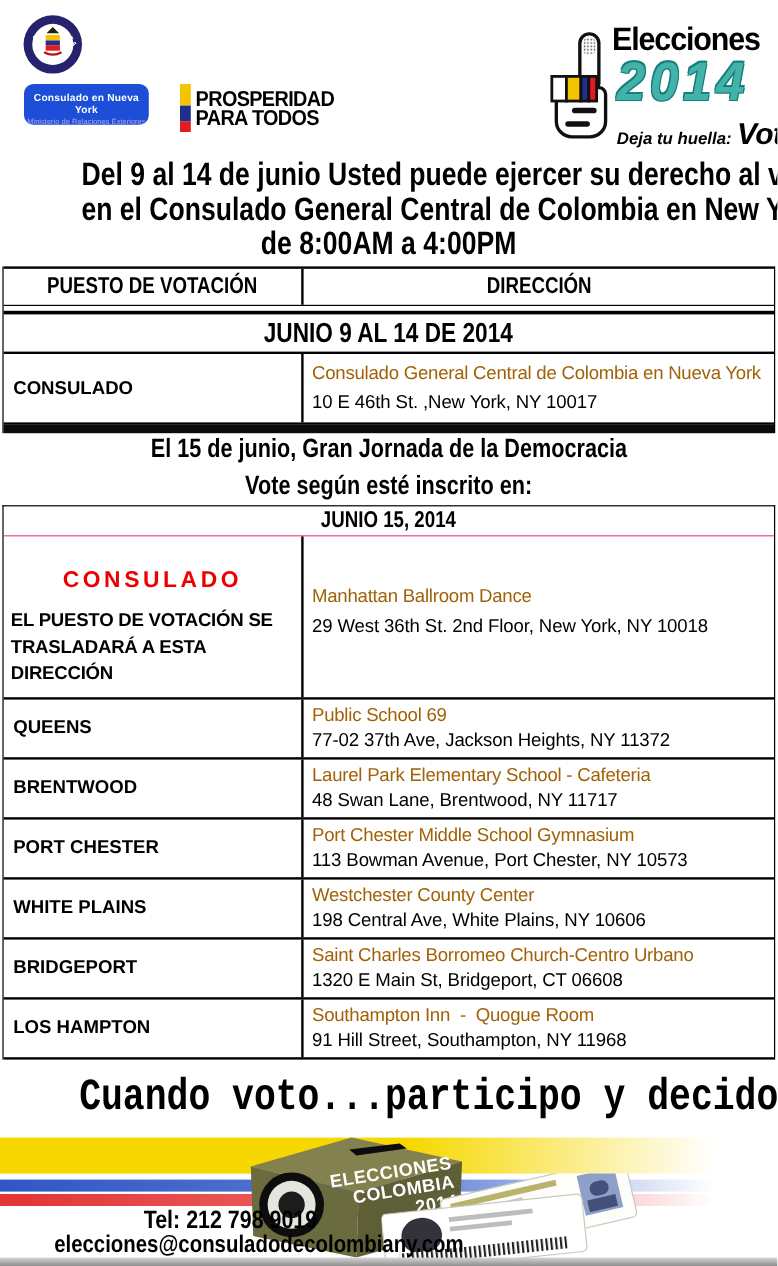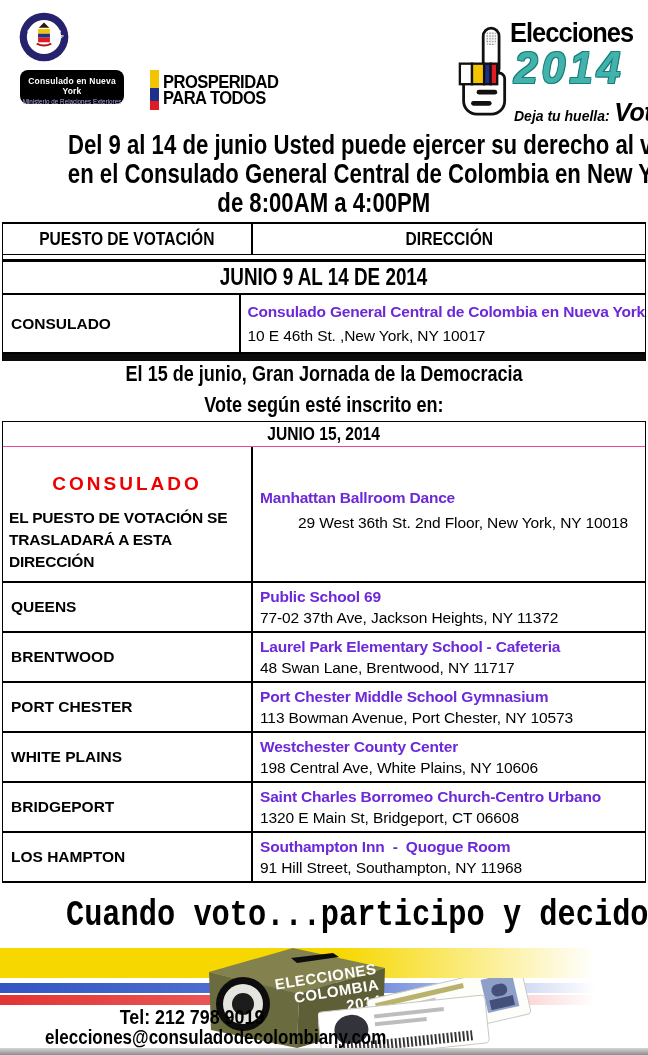--- a/index.html
+++ b/index.html
@@ -3,21 +3,21 @@
 <meta charset="utf-8">
 <style>
   html,body{margin:0;padding:0;background:#fff;}
   .page{position:relative;width:648px;height:1055px;background:#fff;overflow:hidden;
         font-family:"Liberation Sans", sans-serif;color:#000;}
   .cond{display:inline-block;transform:scaleX(0.82);transform-origin:50% 50%;white-space:nowrap;}
   .condL{display:inline-block;transform:scaleX(0.88);transform-origin:0 50%;white-space:nowrap;}
 
   
   .seal{position:absolute;left:19px;top:12px;}
-  .consulate-box{position:absolute;left:20px;top:70px;width:104px;height:34px;background:#000000;
+  .consulate-box{position:absolute;left:20px;top:70px;width:104px;height:34px;background:#1d4ed8;
                  border-radius:8px;text-align:center;padding-top:6px;box-sizing:border-box;}
   .consulate-box .l1{font-size:8.5px;font-weight:bold;color:#fff;letter-spacing:0.2px;}
   .consulate-box .l2{font-size:6.3px;color:#b4a7e8;margin-top:2px;}
   .prosperidad{position:absolute;left:150px;top:70px;display:flex;align-items:center;}
   .prosperidad .bar{width:9px;height:40px;margin-right:4px;display:flex;flex-direction:column;}
   .prosperidad .bar .y{flex:4.5;background:#f5c400;}
   .prosperidad .bar .b{flex:3.2;background:#1f2f8a;}
   .prosperidad .bar .r{flex:2.3;background:#e01b22;}
   .prosperidad .txt{font-weight:800;font-size:18px;line-height:16px;letter-spacing:-0.6px;
                     transform:scaleX(0.92);transform-origin:0 50%;}
@@ -48,33 +48,33 @@
   .t-hdr .c{display:flex;align-items:center;justify-content:center;font-weight:bold;font-size:19px;}
   .dbl{height:4px;border-bottom:3px solid #000;box-sizing:content-box;}
   .band{height:31px;border-bottom:2px solid #000;display:flex;align-items:center;justify-content:center;
         font-weight:bold;font-size:23px;}
   .band2{height:24px;border-bottom:1px solid #ec4899;display:flex;align-items:center;justify-content:center;
          font-weight:bold;font-size:19px;}
   .row{display:flex;border-bottom:2px solid #000;}
   .cl{width:250px;border-right:2px solid #000;box-sizing:border-box;}
   .cr{flex:1;padding-left:7px;box-sizing:border-box;}
   .puesto{font-weight:bold;font-size:15.5px;padding-left:8px;}
-  .venue{color:#6d28d9;font-weight:bold;font-size:15.5px;letter-spacing:-0.2px;white-space:pre;}
+  .venue{color:#a16207;font-weight:normal;font-size:15.5px;letter-spacing:-0.2px;white-space:pre;}
   .addr{font-size:15.5px;letter-spacing:-0.1px;white-space:pre;}
   .t1-row{height:57px;}
   .t1-row .cl{display:flex;align-items:center;}
   .t1-row .cr{display:flex;flex-direction:column;justify-content:center;gap:6px;}
   .t1-bottom{height:7px;background:#0b0b0b;}
   #table2{top:421px;}
   .sp-row{height:134px;border-bottom:2px solid #000;display:flex;}
   .sp-left{width:250px;border-right:2px solid #000;box-sizing:border-box;padding-top:26px;}
   .sp-title{color:#ee0000;font-weight:bold;font-size:19px;letter-spacing:3px;text-align:center;margin-bottom:12px;}
   .sp-note{font-weight:bold;font-size:15.5px;line-height:22px;padding-left:6px;letter-spacing:-0.2px;}
   .sp-right{flex:1;padding-left:7px;padding-top:42px;box-sizing:border-box;}
-  .sp-right .addr{margin-top:7px;margin-left:38px;}
+  .sp-right .addr{margin-top:7px;}
   .t2-row{height:48px;}
   .t2-row .cl{display:flex;align-items:center;}
   .t2-row .cr{display:flex;flex-direction:column;justify-content:center;gap:3px;}
 
   
   .footer{position:absolute;left:0;top:948px;width:648px;height:100px;}
   .fy{position:absolute;left:0;top:0;width:620px;height:30px;
       background:linear-gradient(to right,#f6d800 0%,#f6d800 55%,rgba(246,216,0,0) 96%);}
   .fb{position:absolute;left:0;top:35px;width:620px;height:10px;
       background:linear-gradient(to right,#3156c4 0%,#5d7cd6 55%,rgba(93,124,214,0) 96%);}

